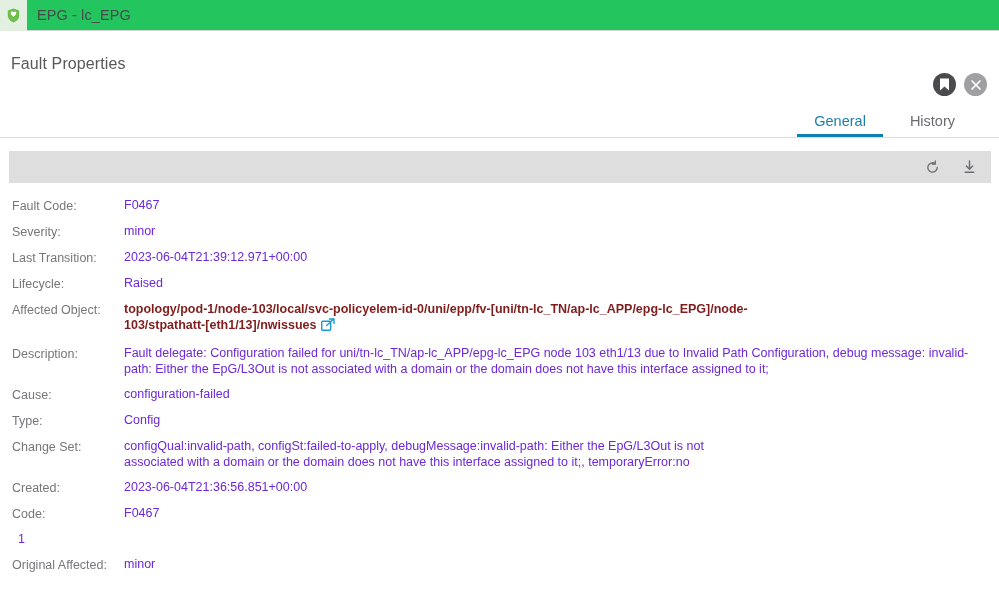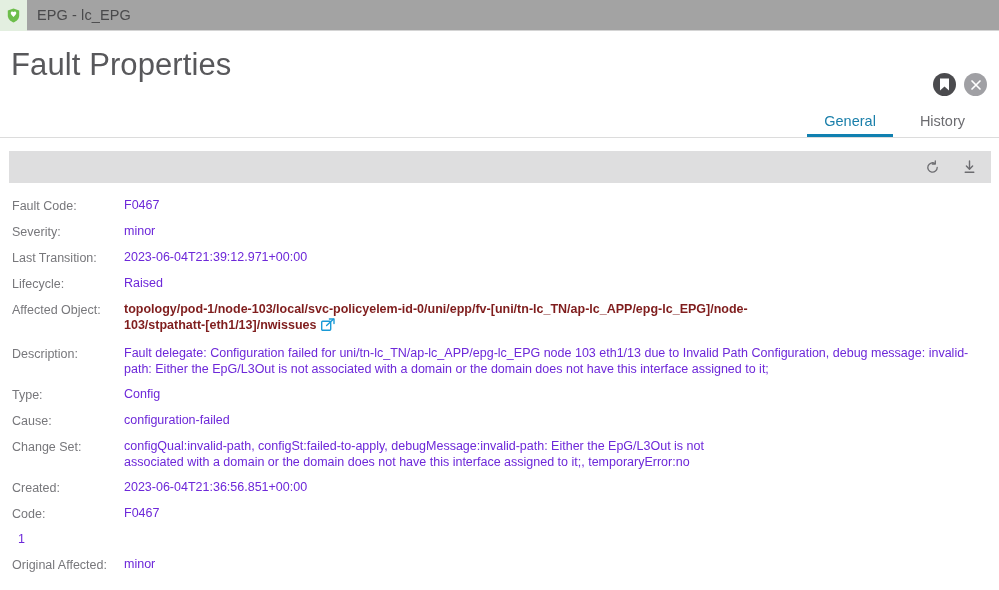--- a/index.html
+++ b/index.html
@@ -12,21 +12,21 @@
     height: 590px;
     overflow: hidden;
     font-family: "Liberation Sans", sans-serif;
     color: #58585b;
     -webkit-font-smoothing: antialiased;
   }
 
   
   .winbar {
     height: 31px;
-    background: #a3a3a3;
+    background: #22c55e;
     border-bottom: 1px solid #d4d4d4;
     display: flex;
     align-items: center;
     box-sizing: border-box;
   }
   .winbar-icon {
     width: 27px;
     height: 31px;
     background: #e3efe0;
     display: flex;
@@ -45,22 +45,22 @@
   
   .dlg-header {
     position: relative;
     height: 75px;
     background: #ffffff;
     box-sizing: border-box;
   }
   .dlg-title {
     position: absolute;
     left: 11px;
-    top: 16px;
-    font-size: 31px;
+    top: 24px;
+    font-size: 16px;
     font-weight: 400;
     color: #58585b;
     letter-spacing: .1px;
   }
   .hdr-actions {
     position: absolute;
     right: 12px;
     top: 42px;
     display: flex;
     align-items: center;
@@ -79,21 +79,21 @@
   .circle-btn.grey { background: #a0a0a4; }
 
   
   .tabs-row {
     position: relative;
     height: 32px;
     border-bottom: 1px solid #dcdcdc;
     display: flex;
     justify-content: flex-end;
     align-items: flex-end;
-    padding-right: 12px;
+    padding-right: 22px;
     box-sizing: border-box;
     background: #fff;
   }
   .tab {
     font-size: 14.5px;
     color: #6c6c70;
     padding: 0 22px 8px 22px;
     cursor: pointer;
     position: relative;
     white-space: nowrap;
@@ -254,30 +254,30 @@
             <path d="M8.4 1.0 L13.0 1.0 L13.0 5.5" fill="none" stroke="#1a9ad6" stroke-width="1.4" stroke-linejoin="round" stroke-linecap="round"></path>
           </svg></span></div>
   </div>
 
   <div class="prop-row">
     <div class="prop-label">Description:</div>
     <div class="prop-value wide">Fault delegate: Configuration failed for uni/tn-lc_TN/ap-lc_APP/epg-lc_EPG node 103 eth1/13 due to Invalid Path Configuration, debug message: invalid-path: Either the EpG/L3Out is not associated with a domain or the domain does not have this interface assigned to it;</div>
   </div>
 
   <div class="prop-row">
+    <div class="prop-label">Cause:</div>
+    <div class="prop-value">configuration-failed</div>
+  </div>
+
+  <div class="prop-row">
     <div class="prop-label">Type:</div>
     <div class="prop-value">Config</div>
   </div>
 
   <div class="prop-row">
-    <div class="prop-label">Cause:</div>
-    <div class="prop-value">configuration-failed</div>
-  </div>
-
-  <div class="prop-row">
     <div class="prop-label">Change Set:</div>
     <div class="prop-value medium">configQual:invalid-path, configSt:failed-to-apply, debugMessage:invalid-path: Either the EpG/L3Out is not associated with a domain or the domain does not have this interface assigned to it;, temporaryError:no</div>
   </div>
 
   <div class="prop-row">
     <div class="prop-label">Created:</div>
     <div class="prop-value">2023-06-04T21:36:56.851+00:00</div>
   </div>
 
   <div class="prop-row">

